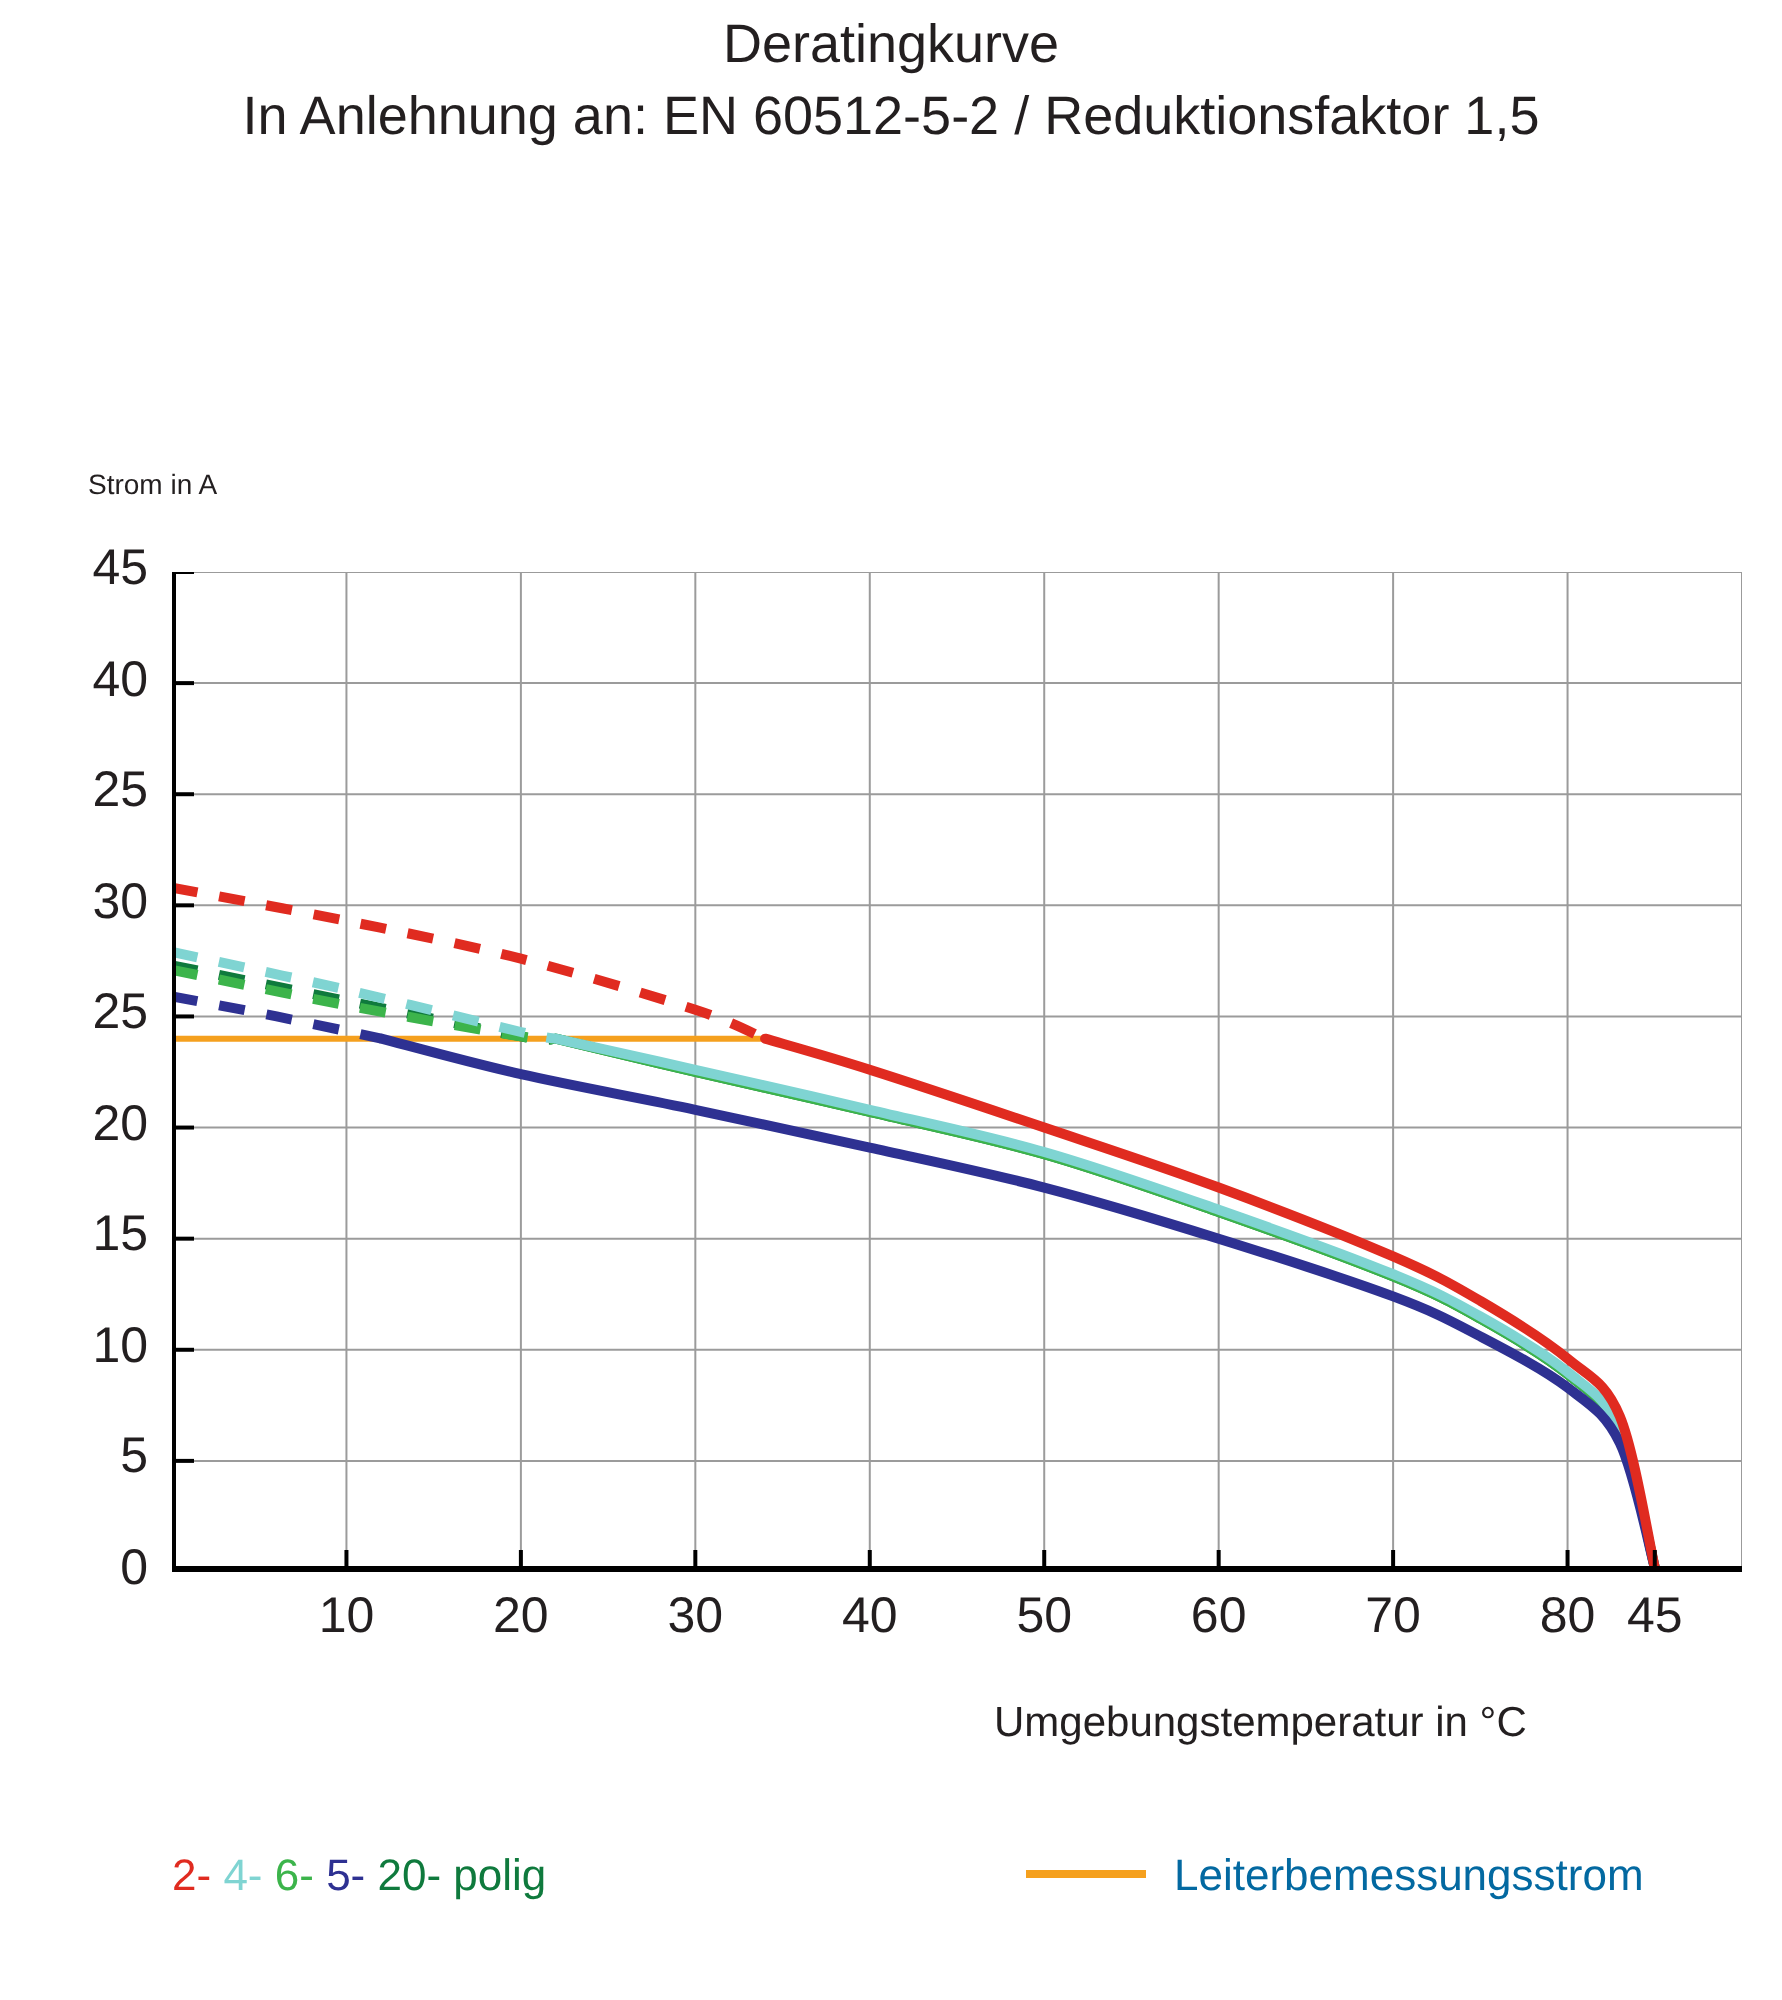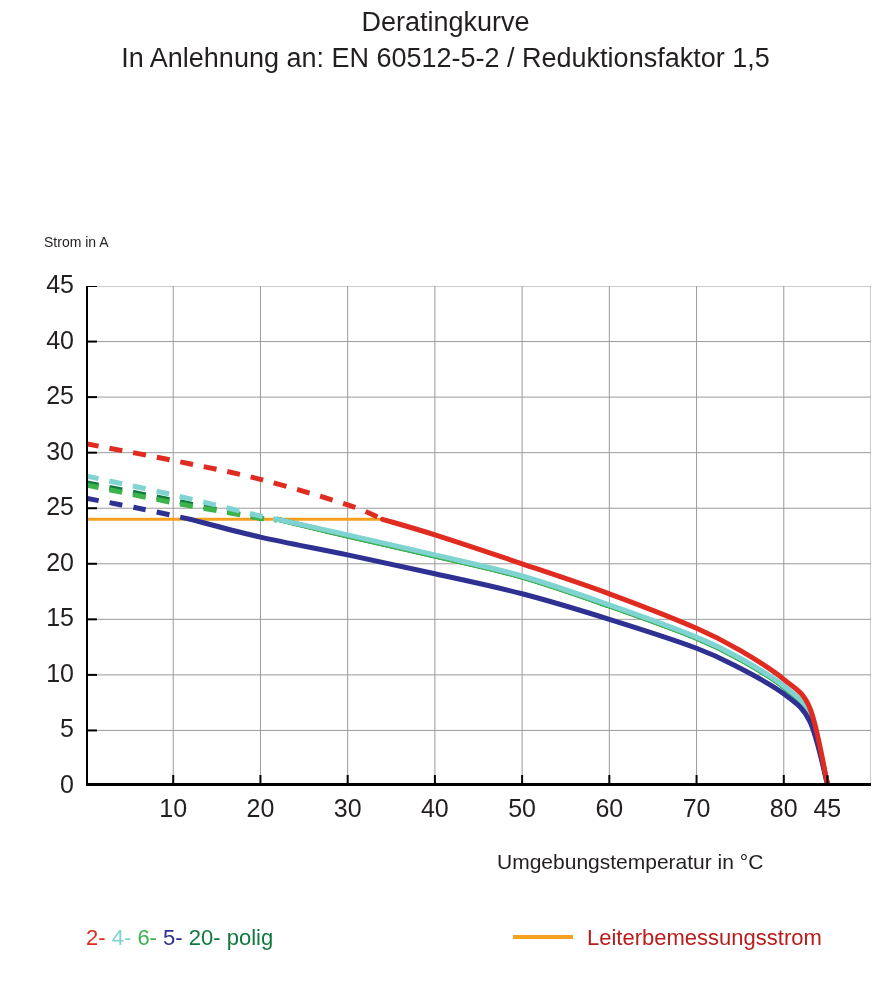--- a/index.html
+++ b/index.html
@@ -98,21 +98,21 @@
   }
   .legend-poles span {
     white-space: pre;
   }
   .legend-current {
     position: absolute;
     left: 513px;
     top: 0;
     font-size: 22px;
     white-space: nowrap;
-    color: #b91c1c;
+    color: #0369a1;
   }
   .legend-swatch {
     display: inline-block;
     width: 60px;
     height: 4px;
     background: #f5a01e;
     vertical-align: middle;
     margin-right: 14px;
     margin-bottom: 4px;
   }

